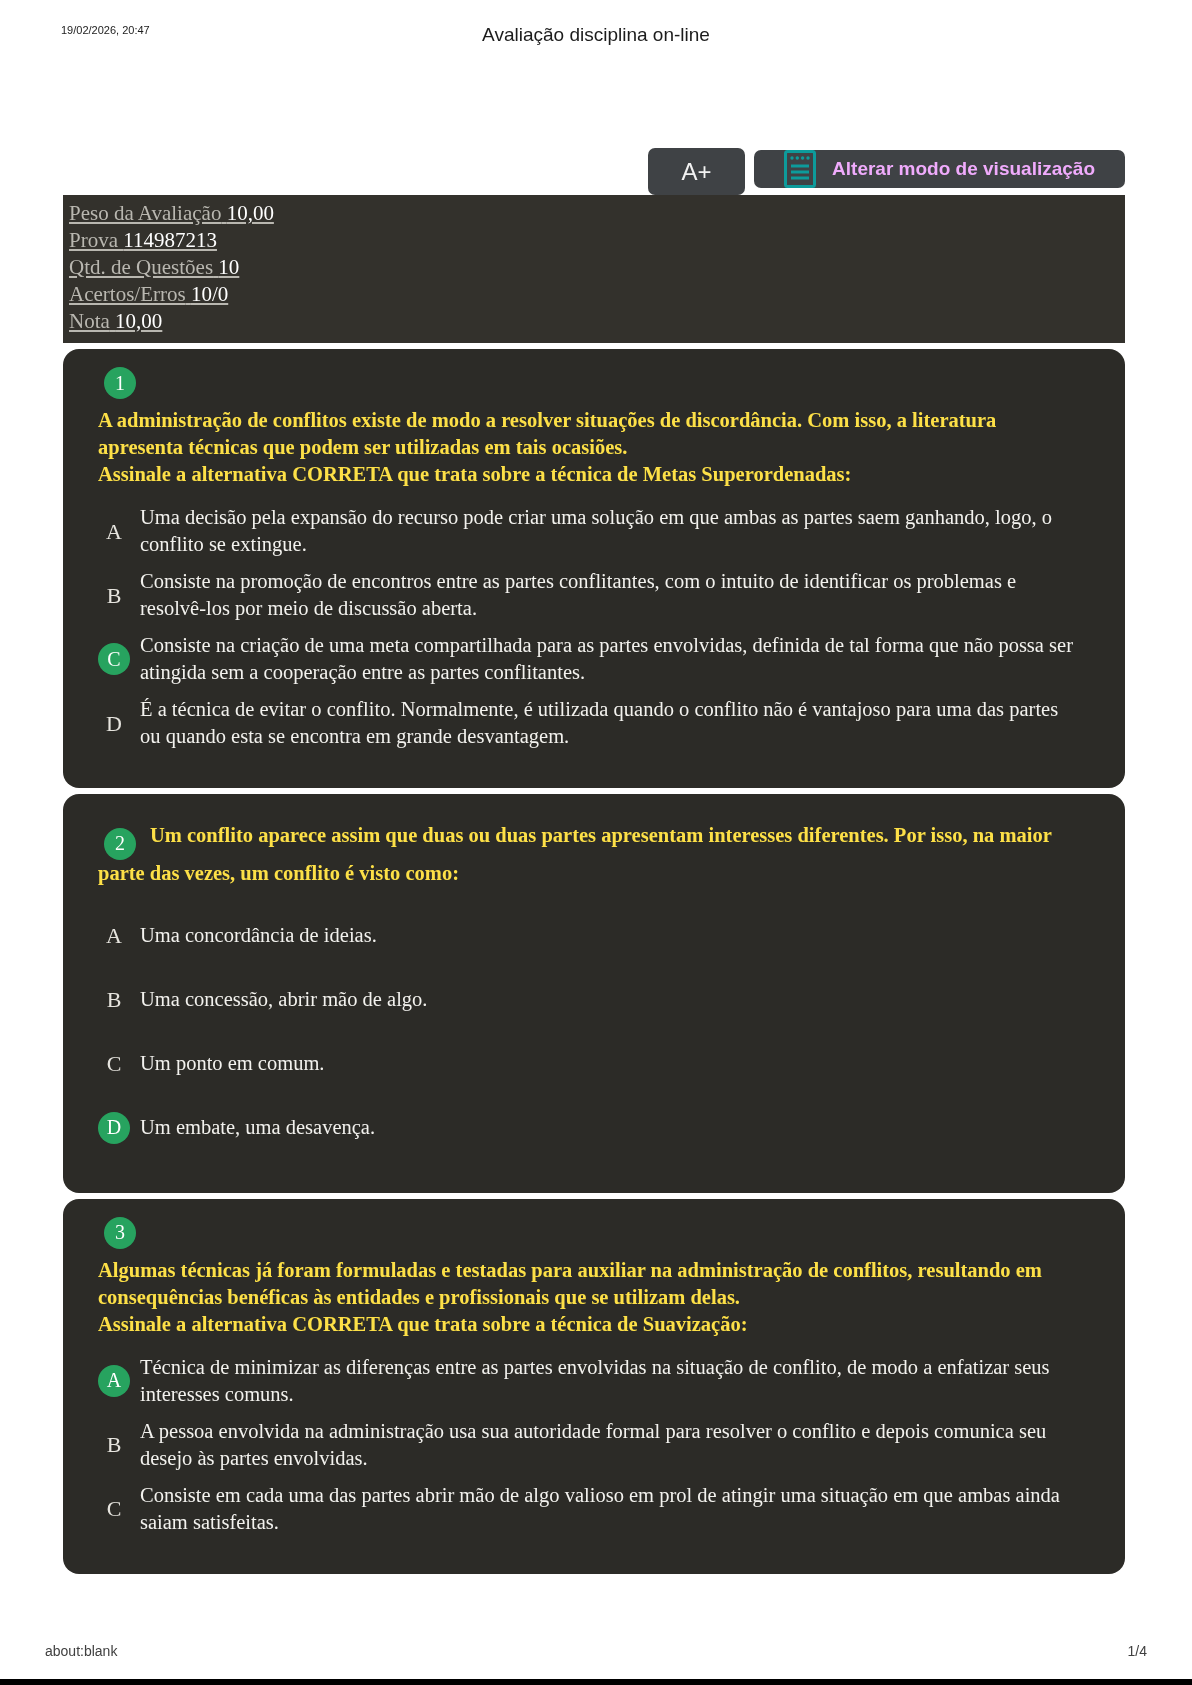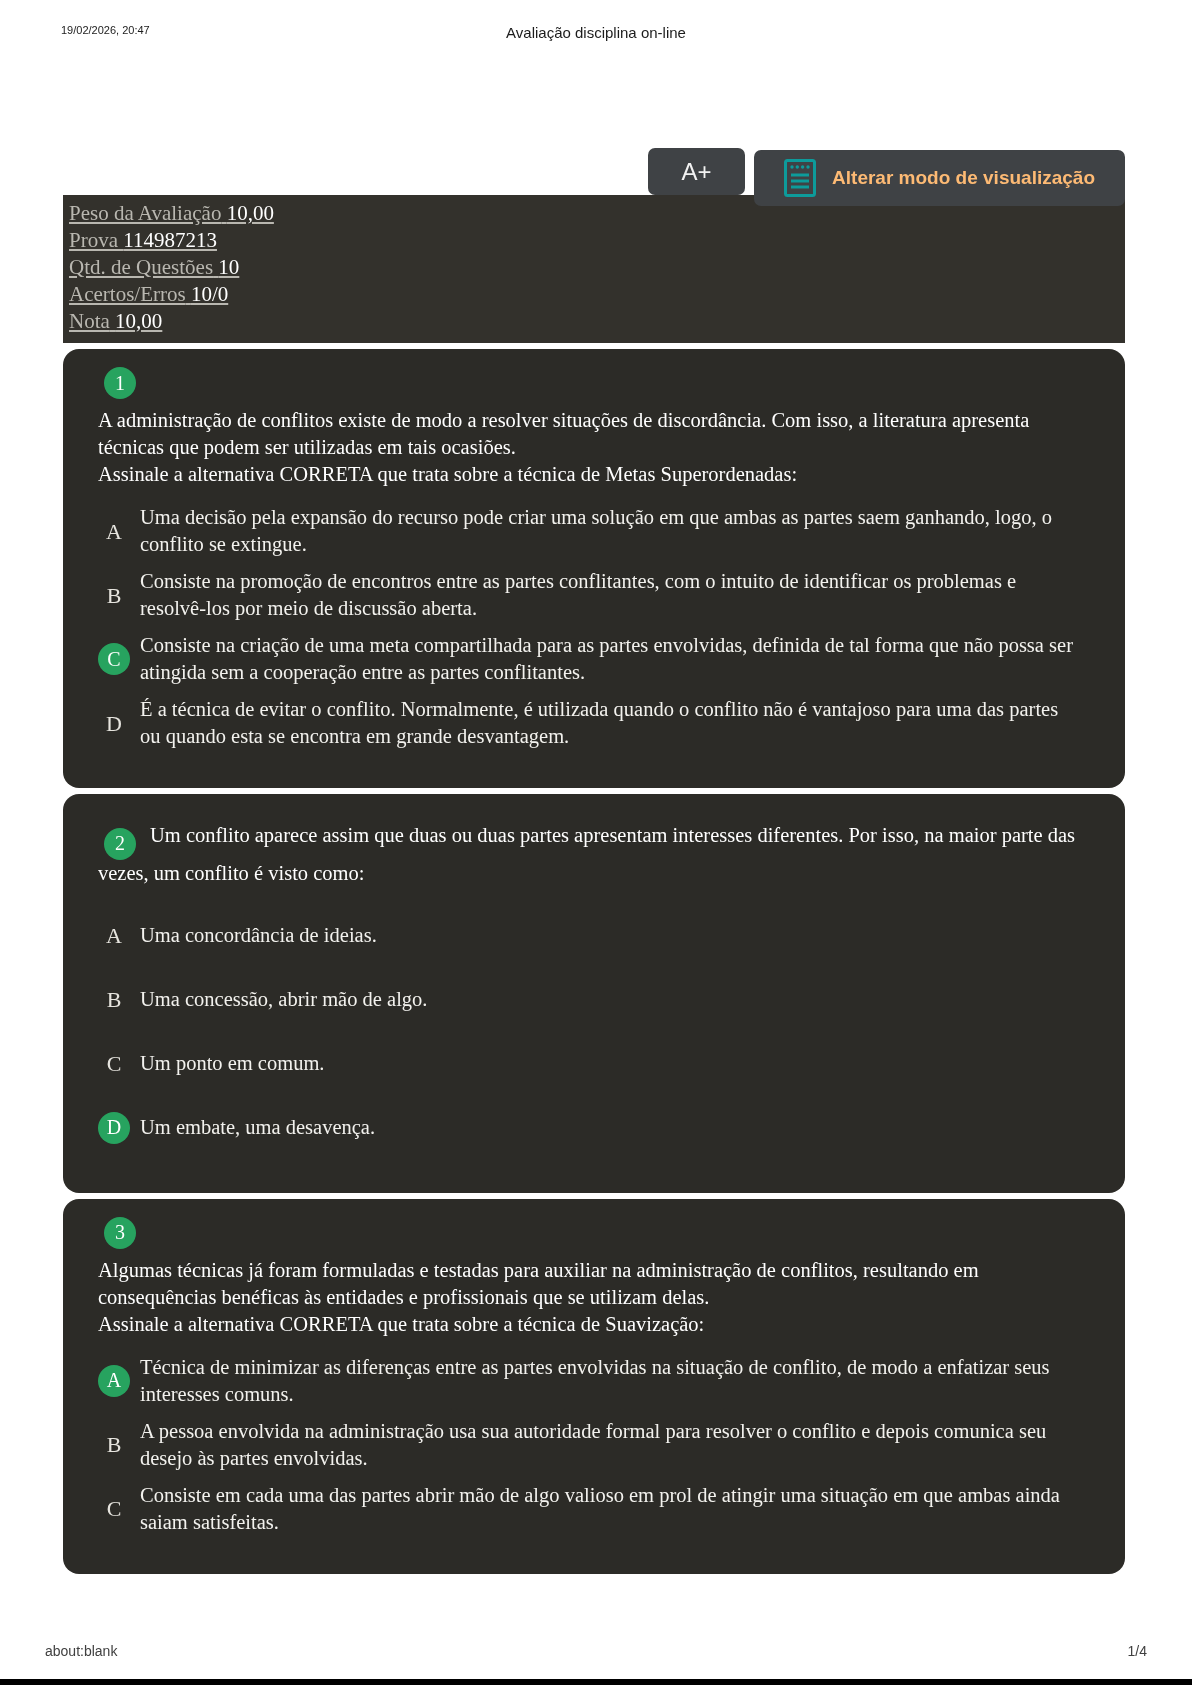--- a/index.html
+++ b/index.html
@@ -5,28 +5,28 @@
   * { margin:0; padding:0; box-sizing:border-box; }
   html,body { background:#ffffff; }
   body {
     width:1192px; height:1685px; position:relative; overflow:hidden;
     font-family:"Liberation Sans", sans-serif;
   }
 
   
   .page-header { position:absolute; top:24px; left:45px; right:45px; height:20px; }
   .header-date { position:absolute; left:16px; top:0; font-size:11px; color:#1c1c1c; }
-  .header-title { position:absolute; left:0; right:0; top:0; text-align:center; font-size:15px; color:#1c1c1c; }
+  .header-title { position:absolute; left:0; right:0; top:0; text-align:center; font-size:19px; color:#1c1c1c; }
 
   
   .toolbar { position:absolute; top:148px; right:67px; display:flex; gap:9px; align-items:flex-start; z-index:3; }
   .btn { border:none; cursor:pointer; background:#3f4245; color:#f2f2f2; border-radius:7px; }
   .btn-font { width:97px; height:47px; font-size:24px; font-weight:500; font-family:"Liberation Sans", sans-serif; }
-  .btn-view { height:56px; margin-top:2px; display:flex; align-items:center; gap:16px; padding:12px 30px;
-              font-size:19px; font-weight:700; color:#fdba74; font-family:"Liberation Sans", sans-serif; }
+  .btn-view { height:38px; margin-top:2px; display:flex; align-items:center; gap:16px; padding:12px 30px;
+              font-size:19px; font-weight:700; color:#f0abfc; font-family:"Liberation Sans", sans-serif; }
   .view-icon { width:32px; height:38px; flex:none; }
 
   
   .main { position:absolute; top:195px; left:63px; width:1062px; z-index:1; }
 
   .info-block {
     background:#33312c; padding:5px 10px 8px 6px;
     font-family:"Liberation Serif","DejaVu Serif",serif;
     font-size:21px; line-height:27px; color:#b9b7b0;text-decoration:underline;
   }
@@ -42,21 +42,21 @@
   .q-badge {
     width:32px; height:32px; border-radius:50%;
     background:#27a35f; color:#ffffff;
     display:flex; align-items:center; justify-content:center;
     font-size:20px; font-weight:500;
     font-family:"Liberation Serif","DejaVu Serif",serif;
   }
   .q-badge.block { margin:4px 0 8px 6px; }
   .q-badge.inline { display:inline-flex; vertical-align:-8px; margin:0 14px 0 6px; }
 
-  .q-text { color:#ffffff; }
+  .q-text { color:#fde047;font-weight:bold; }
   .options { margin-top:16px; }
   .option { display:flex; align-items:center; min-height:54px; margin-bottom:10px; }
   .opt-letter {
     flex:none; width:32px; height:32px; margin-right:10px;
     display:flex; align-items:center; justify-content:center;
     font-size:22px; color:#e6e4de;
   }
   .opt-letter.selected { background:#27a35f; border-radius:50%; color:#ffffff; font-size:20px; }
   .opt-text { flex:1; }
 

